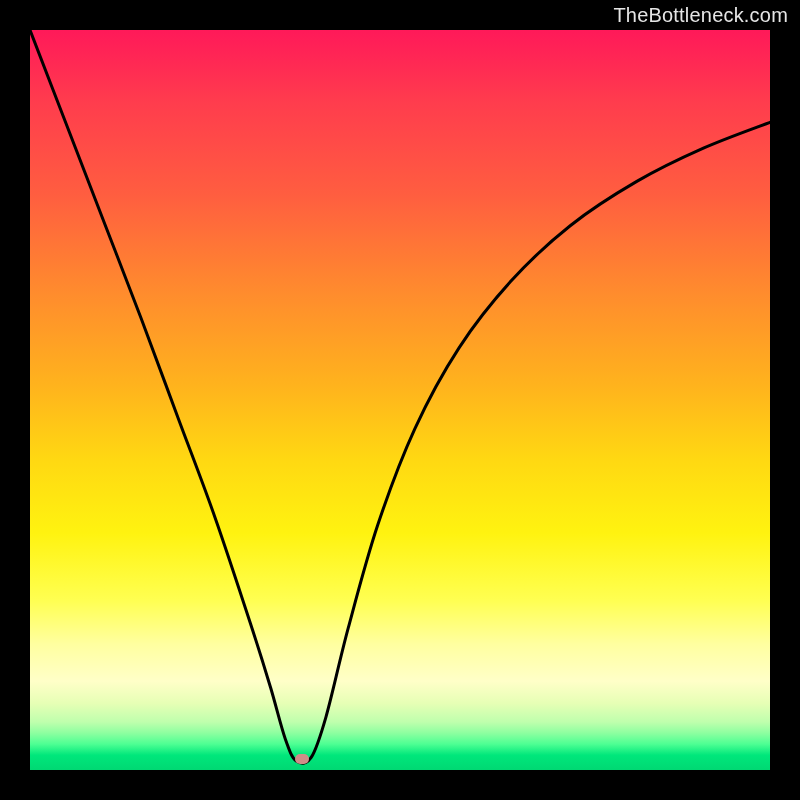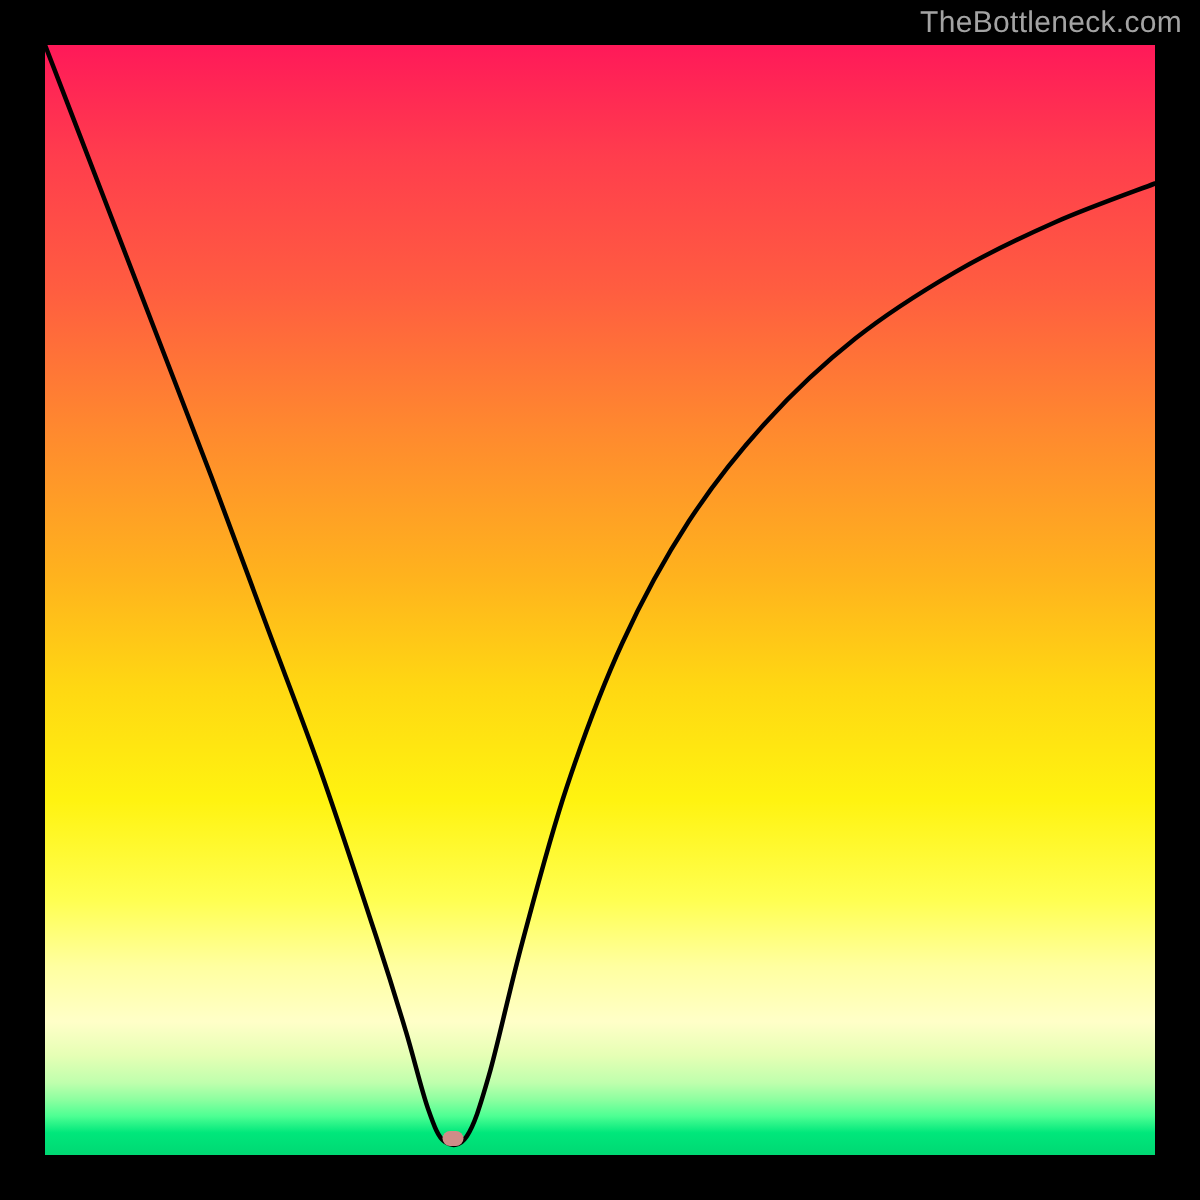--- a/index.html
+++ b/index.html
@@ -56,21 +56,21 @@
     width: 14px;
     height: 10px;
     background: #cf8d88;
     border-radius: 5px;
     transform: translate(-50%, -50%);
   }
   .watermark {
     position: absolute;
     top: 4px;
     right: 12px;
-    color: #a3a3a3;
+    color: #e5e5e5;
     font-size: 20px;
     font-weight: 500;
     letter-spacing: 0.2px;
     user-select: none;
   }
 </style>
 </head>
 <body>
 
 <div class="frame">

